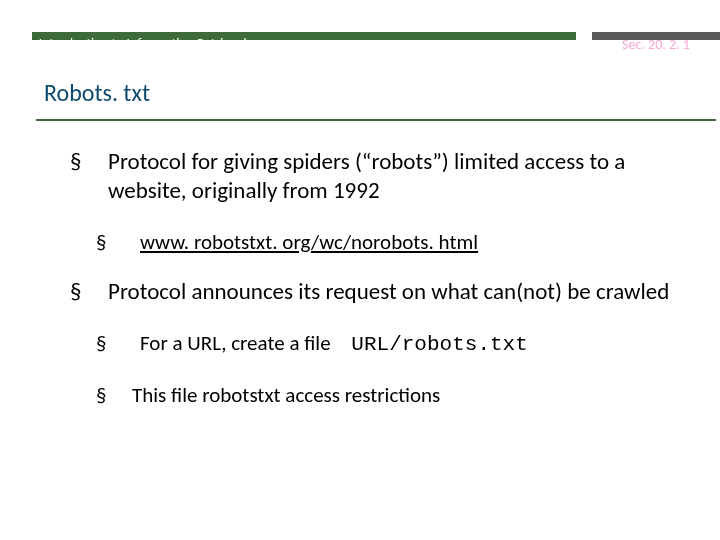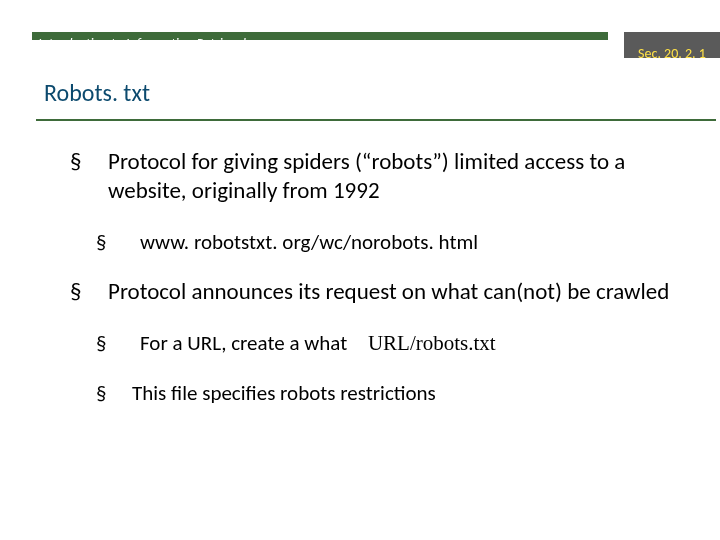--- a/index.html
+++ b/index.html
@@ -16,25 +16,25 @@
     }
     .header-left {
       flex: 1;
       background: #3e6b3a;
       color: #fff;
       font-style: italic;
       font-size: 14px;
       padding: 3px 6px;
     }
     .header-right {
-      width: 96px;
+      width: 128px;
       background: #5a5a5a;
-      color: #fde047;
+      color: #f9a8d4;
       font-size: 14px;
-      padding: 13px 8px;
+      padding: 4px 8px;
       text-align: center;
     }
     .title {
       font-size: 24px;
       color: #0c4a6e;
       padding: 22px 20px 4px 20px;
       font-weight: 400;
     }
     .rule {
       margin: 0 20px 18px 20px;
@@ -61,24 +61,25 @@
       margin-left: 34px;
       margin-bottom: 6px;
       font-size: 21px;
     }
     .b2 .bul {
       width: 20px;
       flex-shrink: 0;
     }
     .b2 .txt { flex: 1; }
     .link {
+      text-decoration: underline;
       color: #000;
     }
     .mono {
-      font-family: Liberation Serif, serif;
+      font-family: Liberation Mono, monospace;
     }
     .bul { color: #000; }
   </style>
 </head>
 <body>
 
 <div class="header">
   <div class="header-left">Introduction to Information Retrieval</div>
   <div class="header-right">Sec. 20. 2. 1</div>
 </div>
@@ -101,22 +102,22 @@
   </div>
 
   <div class="b1" style="margin-top:4px;">
     <span class="bul">§</span>
     <span class="txt">Protocol announces its request on what can(not) be crawled</span>
   </div>
 
   <div class="b2">
     <span class="bul">§</span>
     <span class="txt">
-      <span>For a URL, create a what </span><span class="mono">URL/robots.txt</span>
+      <span>For a URL, create a file </span><span class="mono">URL/robots.txt</span>
     </span>
   </div>
 
   <div class="b2">
     <span class="bul">§</span>
-    <span class="txt">This file specifies robots restrictions</span>
+    <span class="txt">This file robotstxt access restrictions</span>
   </div>
 
 </div>
 
 </body></html>

